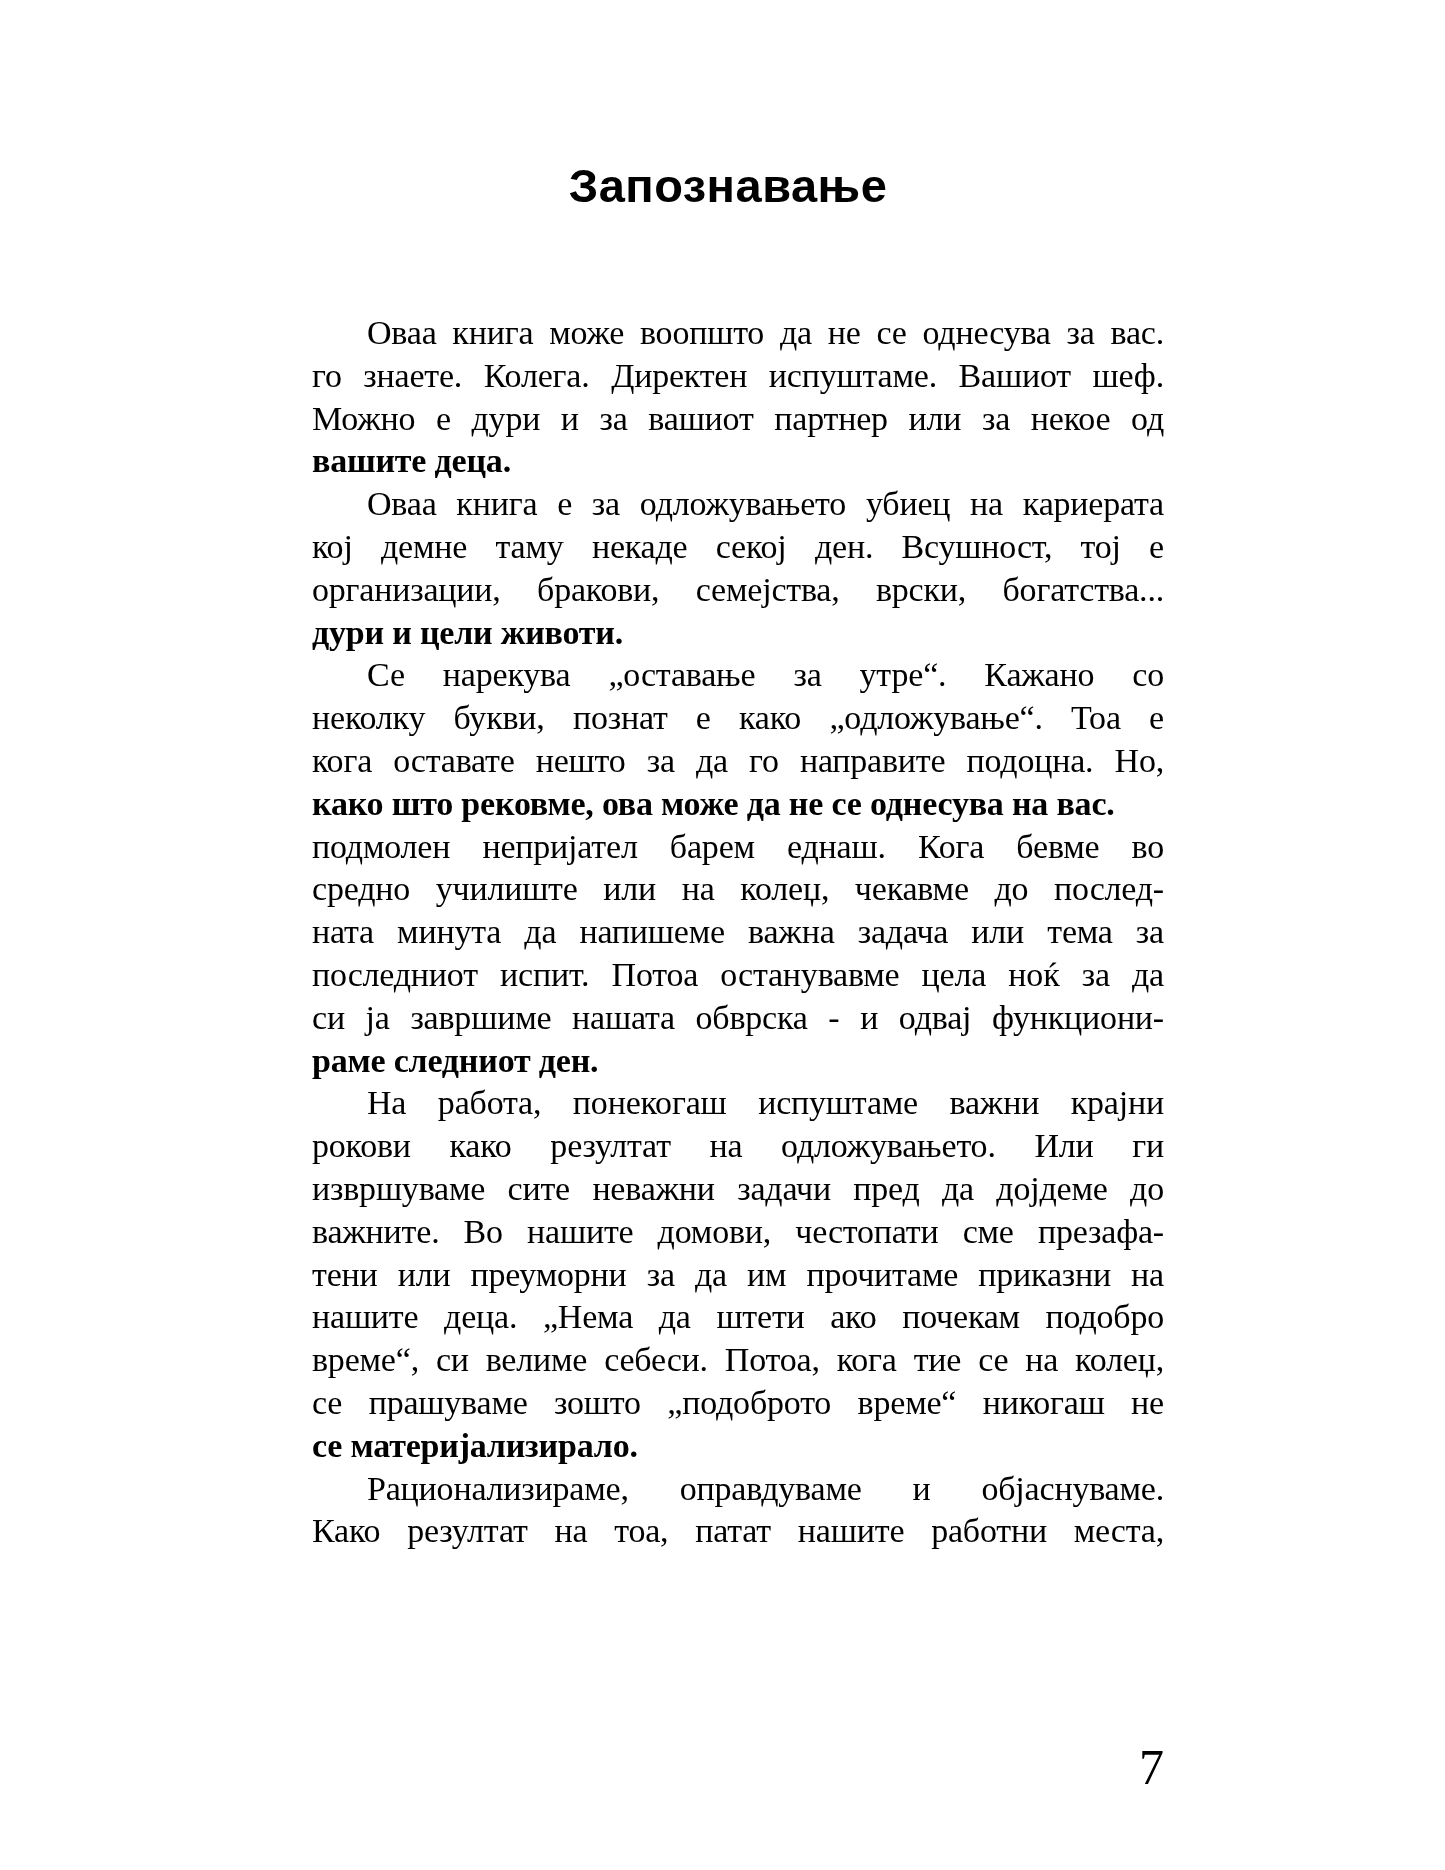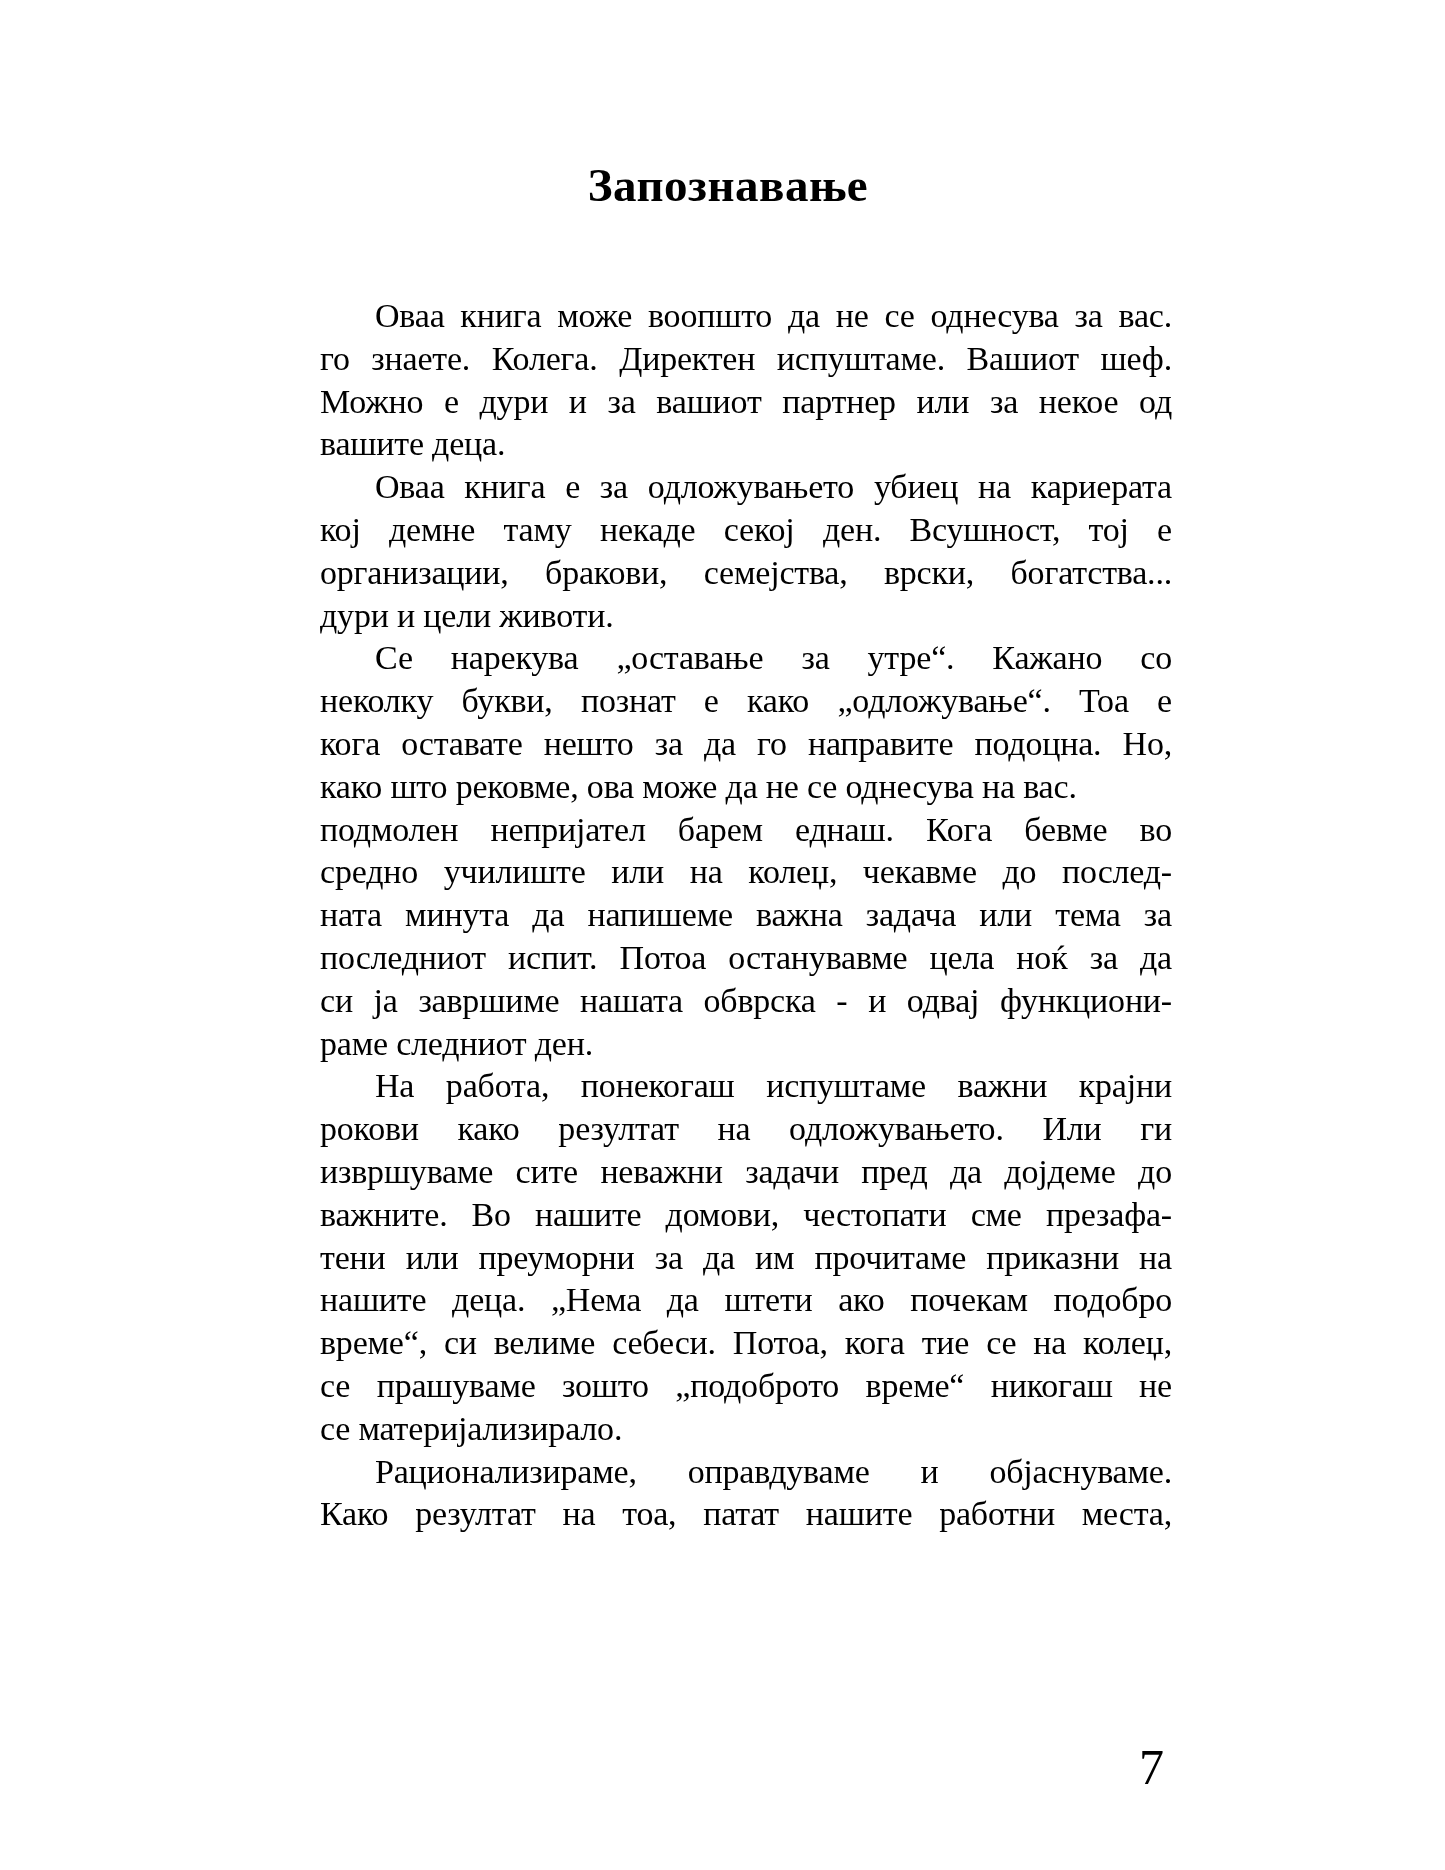--- a/index.html
+++ b/index.html
@@ -12,46 +12,45 @@
     position: relative;
     overflow: hidden;
   }
   .chapter-title {
     position: absolute;
     top: 160px;
     left: 302px;
     width: 852px;
     margin: 0;
     text-align: center;
-    font-family: Liberation Serif, serif;
+    font-family: Liberation Sans, sans-serif;
     font-weight: bold;
     font-size: 47px;
     line-height: 1.1;
     letter-spacing: 0.5px;
   }
   .body-text {
     position: absolute;
-    top: 295px;
+    top: 312px;
     left: 312px;
     width: 852px;
     font-size: 34px;
     line-height: 42.8px;
     letter-spacing: -0.2px;
-    margin-left: 8px;
   }
   .body-text p { margin: 0; padding: 0; }
   .ln {
     display: block;
     text-align: justify;
     text-align-last: justify;
     white-space: nowrap;  
   }
   .ln { white-space: normal; }
   .ln.first { text-indent: 55px; }
-  .ln.end { text-align-last: left; }
+  .ln.end { text-align-last: left; font-weight: bold; }
   .page-number {
     position: absolute;
     top: 1742px;
     left: 312px;
     width: 852px;
     text-align: right;
     font-size: 50px;
     line-height: 1;
   }
 </style>

